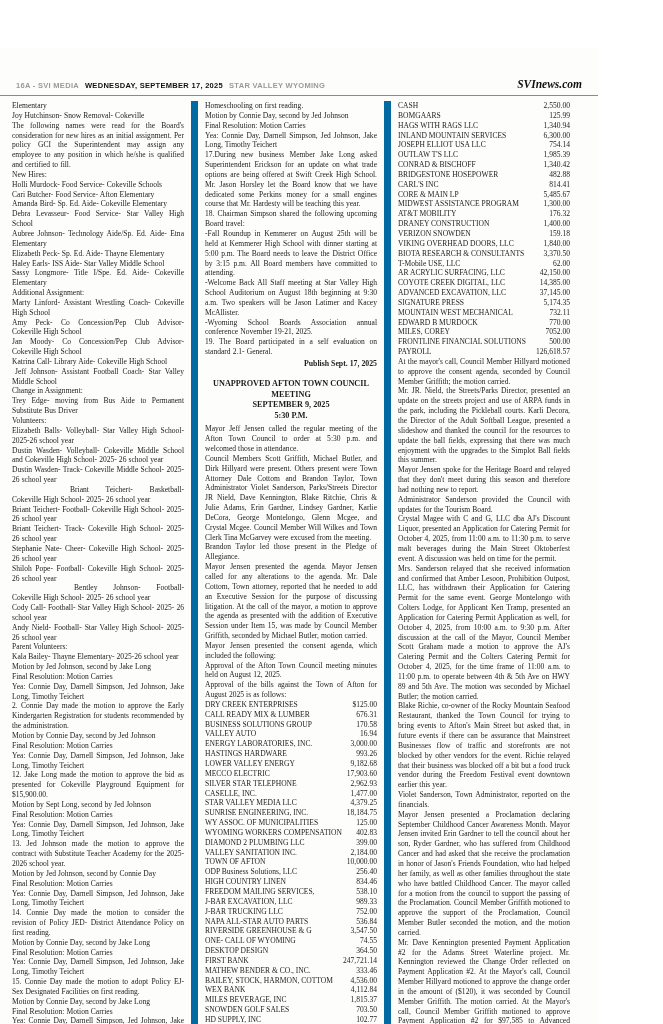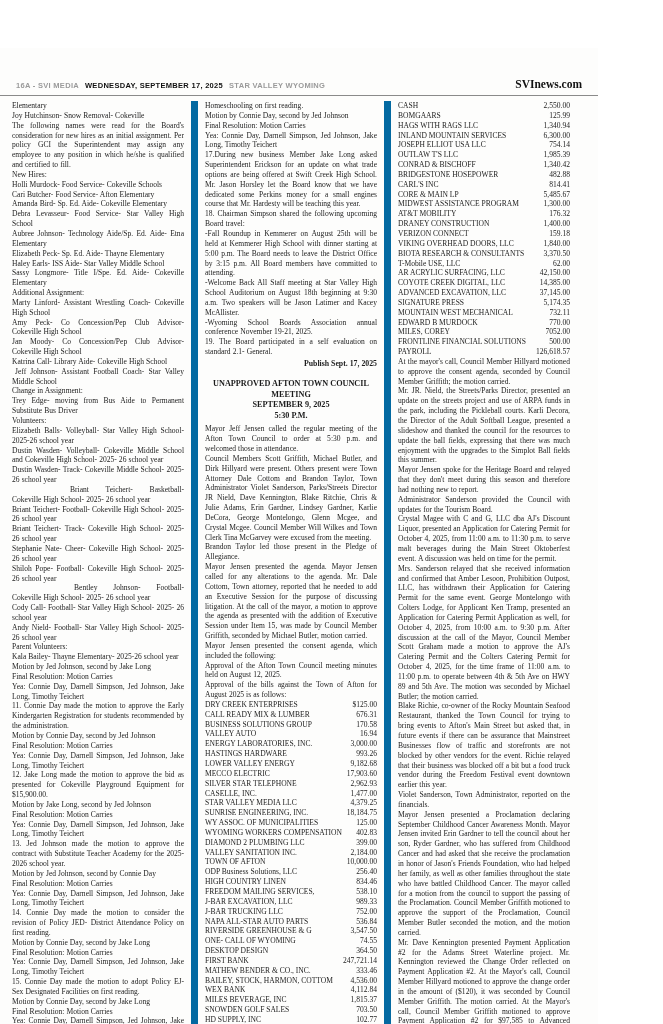--- a/index.html
+++ b/index.html
@@ -10,21 +10,21 @@
     margin-top:48px;
   }
   .masthead {
     display:flex; justify-content:space-between; align-items:baseline;
     padding:30px 16px 5px 16px; border-bottom:1.5px solid #8a8a8a;
     font-family:"Liberation Sans", sans-serif;
   }
   .masthead-left { font-size:7.5px; font-weight:bold; color:#9a9a9a; letter-spacing:0.3px; }
   .masthead-left .sep { margin:0 3px; }
   .masthead-left .date { color:#111; }
-  .site { font-family:"Liberation Serif", serif; font-size:11.5px; font-weight:bold; color:#111; }
+  .site { font-family:"Liberation Serif", serif; font-size:11.5px; font-weight:bold; color:#111;font-style:italic; }
   .columns { display:flex; padding:5px 28px 0 12px; box-sizing:border-box; }
   .col { flex:1 1 0; padding:0 7px; min-width:0; }
   .col:first-child { padding-left:0; }
   .col:last-child { padding-right:0; }
   .col + .col { border-left:7px solid #0369a1; }
   .para {
     margin:0; font-size:7.55px; line-height:9.85px;
     text-align:justify; word-spacing:0.2px;
   }
   .publish {
@@ -84,26 +84,26 @@
         <p class="para">Stephanie Nate- Cheer- Cokeville High School- 2025- 26 school year</p>
         <p class="para">Shiloh Pope- Football- Cokeville High School- 2025- 26 school year</p>
         <p class="para" style="text-indent: 62px;">Bentley Johnson- Football- Cokeville High School- 2025- 26 school year</p>
         <p class="para">Cody Call- Football- Star Valley High School- 2025- 26 school year</p>
         <p class="para">Andy Nield- Football- Star Valley High School- 2025- 26 school year</p>
         <p class="para">Parent Volunteers:</p>
         <p class="para">Kala Bailey- Thayne Elementary- 2025-26 school year</p>
         <p class="para">Motion by Jed Johnson, second by Jake Long</p>
         <p class="para">Final Resolution: Motion Carries</p>
         <p class="para">Yea: Connie Day, Darnell Simpson, Jed Johnson, Jake Long, Timothy Teichert</p>
-        <p class="para">11. Connie Day made the motion to approve the Early Kindergarten Registration for students recommended by the administration.</p>
+        <p class="para">2. Connie Day made the motion to approve the Early Kindergarten Registration for students recommended by the administration.</p>
         <p class="para">Motion by Connie Day, second by Jed Johnson</p>
         <p class="para">Final Resolution: Motion Carries</p>
         <p class="para">Yea: Connie Day, Darnell Simpson, Jed Johnson, Jake Long, Timothy Teichert</p>
         <p class="para">12. Jake Long made the motion to approve the bid as presented for Cokeville Playground Equipment for $15,900.00.</p>
-        <p class="para">Motion by Jake Long, second by Jed Johnson</p>
+        <p class="para">Motion by Sept Long, second by Jed Johnson</p>
         <p class="para">Final Resolution: Motion Carries</p>
         <p class="para">Yea: Connie Day, Darnell Simpson, Jed Johnson, Jake Long, Timothy Teichert</p>
         <p class="para">13.  Jed Johnson made the motion to approve the contract with Substitute Teacher Academy for the 2025- 2026 school year.</p>
         <p class="para">Motion by Jed Johnson, second by Connie Day</p>
         <p class="para">Final Resolution: Motion Carries</p>
         <p class="para">Yea: Connie Day, Darnell Simpson, Jed Johnson, Jake Long, Timothy Teichert</p>
         <p class="para">14.  Connie Day made the motion to consider the revision of Policy JED- District Attendance Policy on  first reading.</p>
         <p class="para">Motion by Connie Day, second by Jake Long</p>
         <p class="para">Final Resolution: Motion Carries</p>
         <p class="para">Yea: Connie Day, Darnell Simpson, Jed Johnson, Jake Long, Timothy Teichert</p>
@@ -325,21 +325,21 @@
         </div>
         <div class="bill-row">
           <span class="bill-name">AT&amp;T MOBILITY</span>
           <span class="bill-amt">176.32</span>
         </div>
         <div class="bill-row">
           <span class="bill-name">DRANEY CONSTRUCTION</span>
           <span class="bill-amt">1,400.00</span>
         </div>
         <div class="bill-row">
-          <span class="bill-name">VERIZON CONNECT</span>
+          <span class="bill-name">VERIZON SNOWDEN</span>
           <span class="bill-amt">159.18</span>
         </div>
         <div class="bill-row">
           <span class="bill-name">VIKING OVERHEAD DOORS, LLC</span>
           <span class="bill-amt">1,840.00</span>
         </div>
         <div class="bill-row">
           <span class="bill-name">BIOTA RESEARCH &amp; CONSULTANTS</span>
           <span class="bill-amt">3,370.50</span>
         </div>

